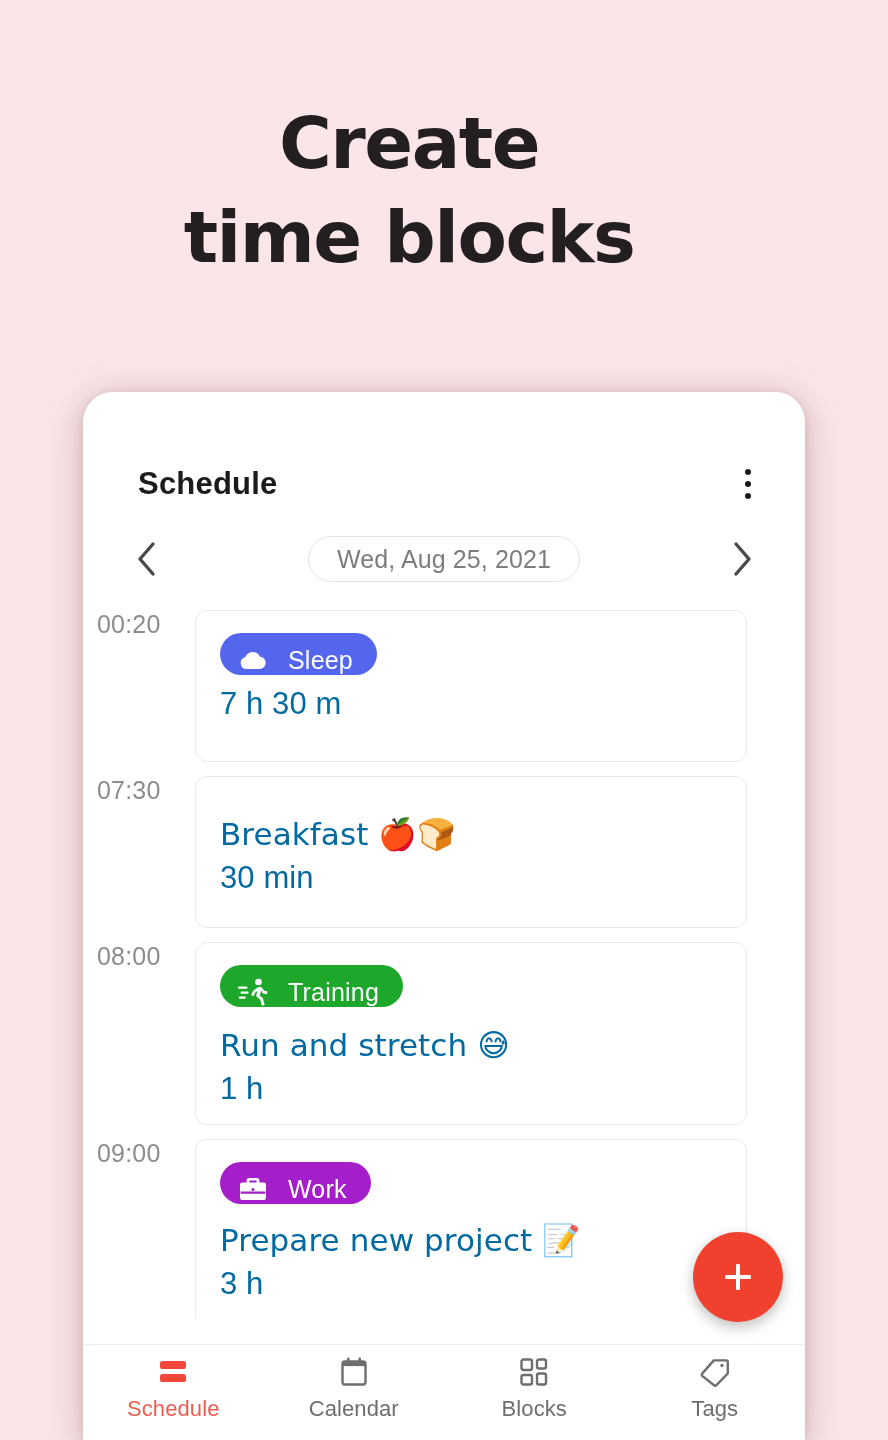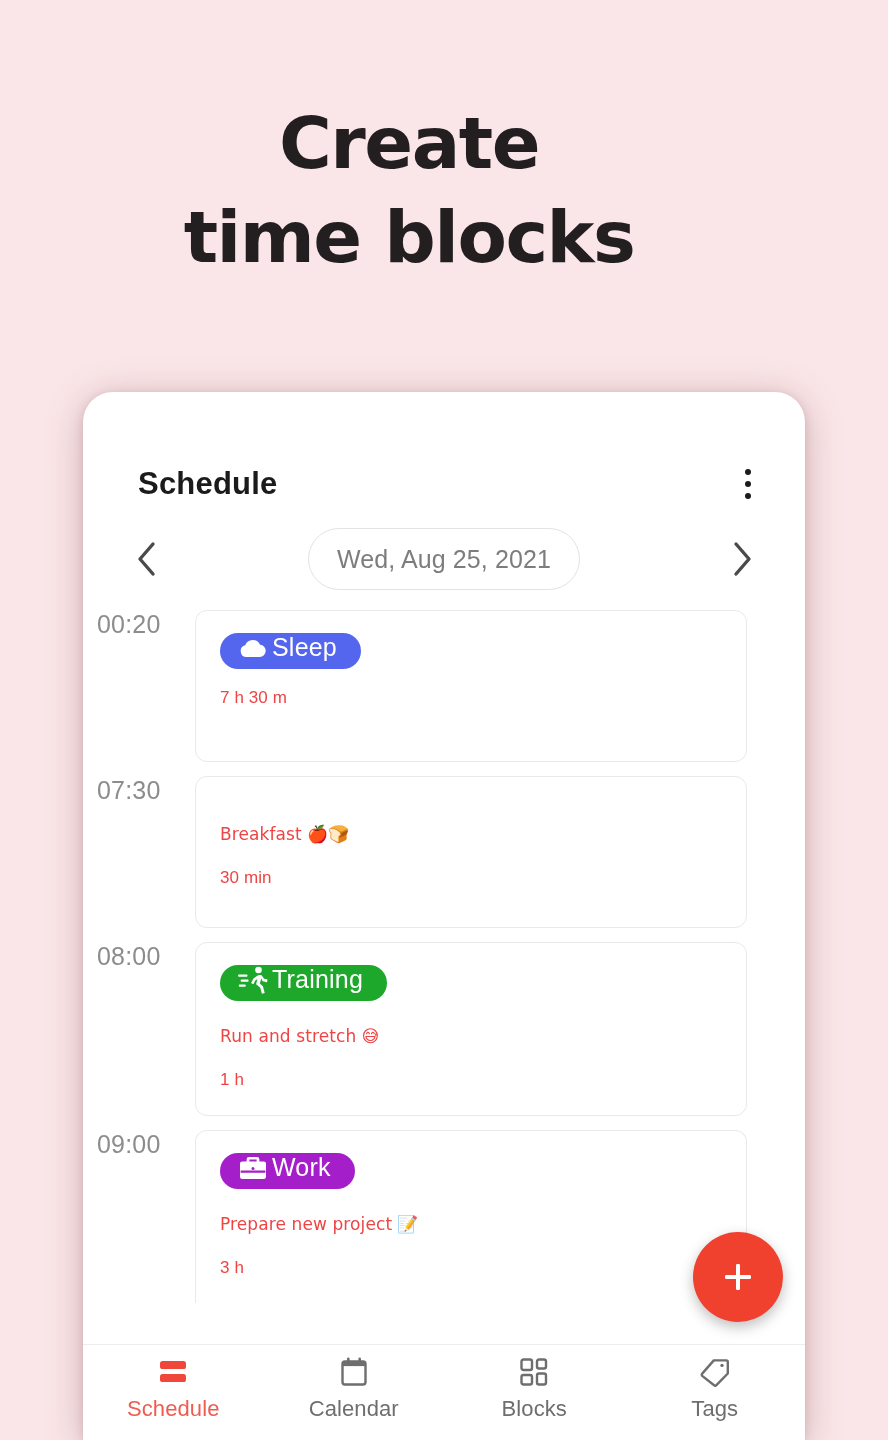--- a/index.html
+++ b/index.html
@@ -85,21 +85,21 @@
     display: flex; align-items: center; justify-content: center;
     color: #4A4A4A;
     cursor: pointer;
     flex: none;
   }
   .navArrow svg { display:block; }
   .datePill {
     flex: 1;
     max-width: 272px;
     margin: 0 auto;
-    height: 62px;
+    height: 46px;
     border: 1.6px solid #E3E3E3;
     border-radius: 31px;
     display: flex;
     align-items: center;
     justify-content: center;
     font-size: 25px;
     color: #7D7D7D;
     letter-spacing: 0.1px;
     cursor: pointer;
     background: #fff;
@@ -135,39 +135,39 @@
     border: 1.5px solid #E9E9E9;
     border-radius: 12px;
     background: #fff;
     padding: 22px 24px 20px 24px;
     min-height: 152px;
   }
   .tl-card.lastcard { border-bottom: none; border-radius: 12px 12px 0 0; }
 
   .chip {
     display: inline-flex;
-    align-items: flex-start;
-    gap: 4px;
-    height: 36px;
+    align-items: flex-end;
+    gap: 20px;
+    height: 42px;
     padding: 0 24px 0 18px;
     border-radius: 26px;
     color: #fff;
     font-size: 25px;
     font-weight: 500;
     letter-spacing: 0.2px;
   }
   .chip .cicon {
     width: 30px; height: 30px;
     display: flex; align-items: center; justify-content: center;
   }
   .chip .cicon svg { display:block; fill:#fff; }
 
   .cardline {
-    font-size: 17px;
-    color: #ef4444;
+    font-size: 31px;
+    color: #0369a1;
     margin-top: 20px;
     letter-spacing: 0.1px;
     line-height: 30px;
   }
   .cardline.dur { margin-top: 14px; }
   .emoji { font-family: "DejaVu Sans", sans-serif; }
 
   
   .fab {
     position: absolute;

